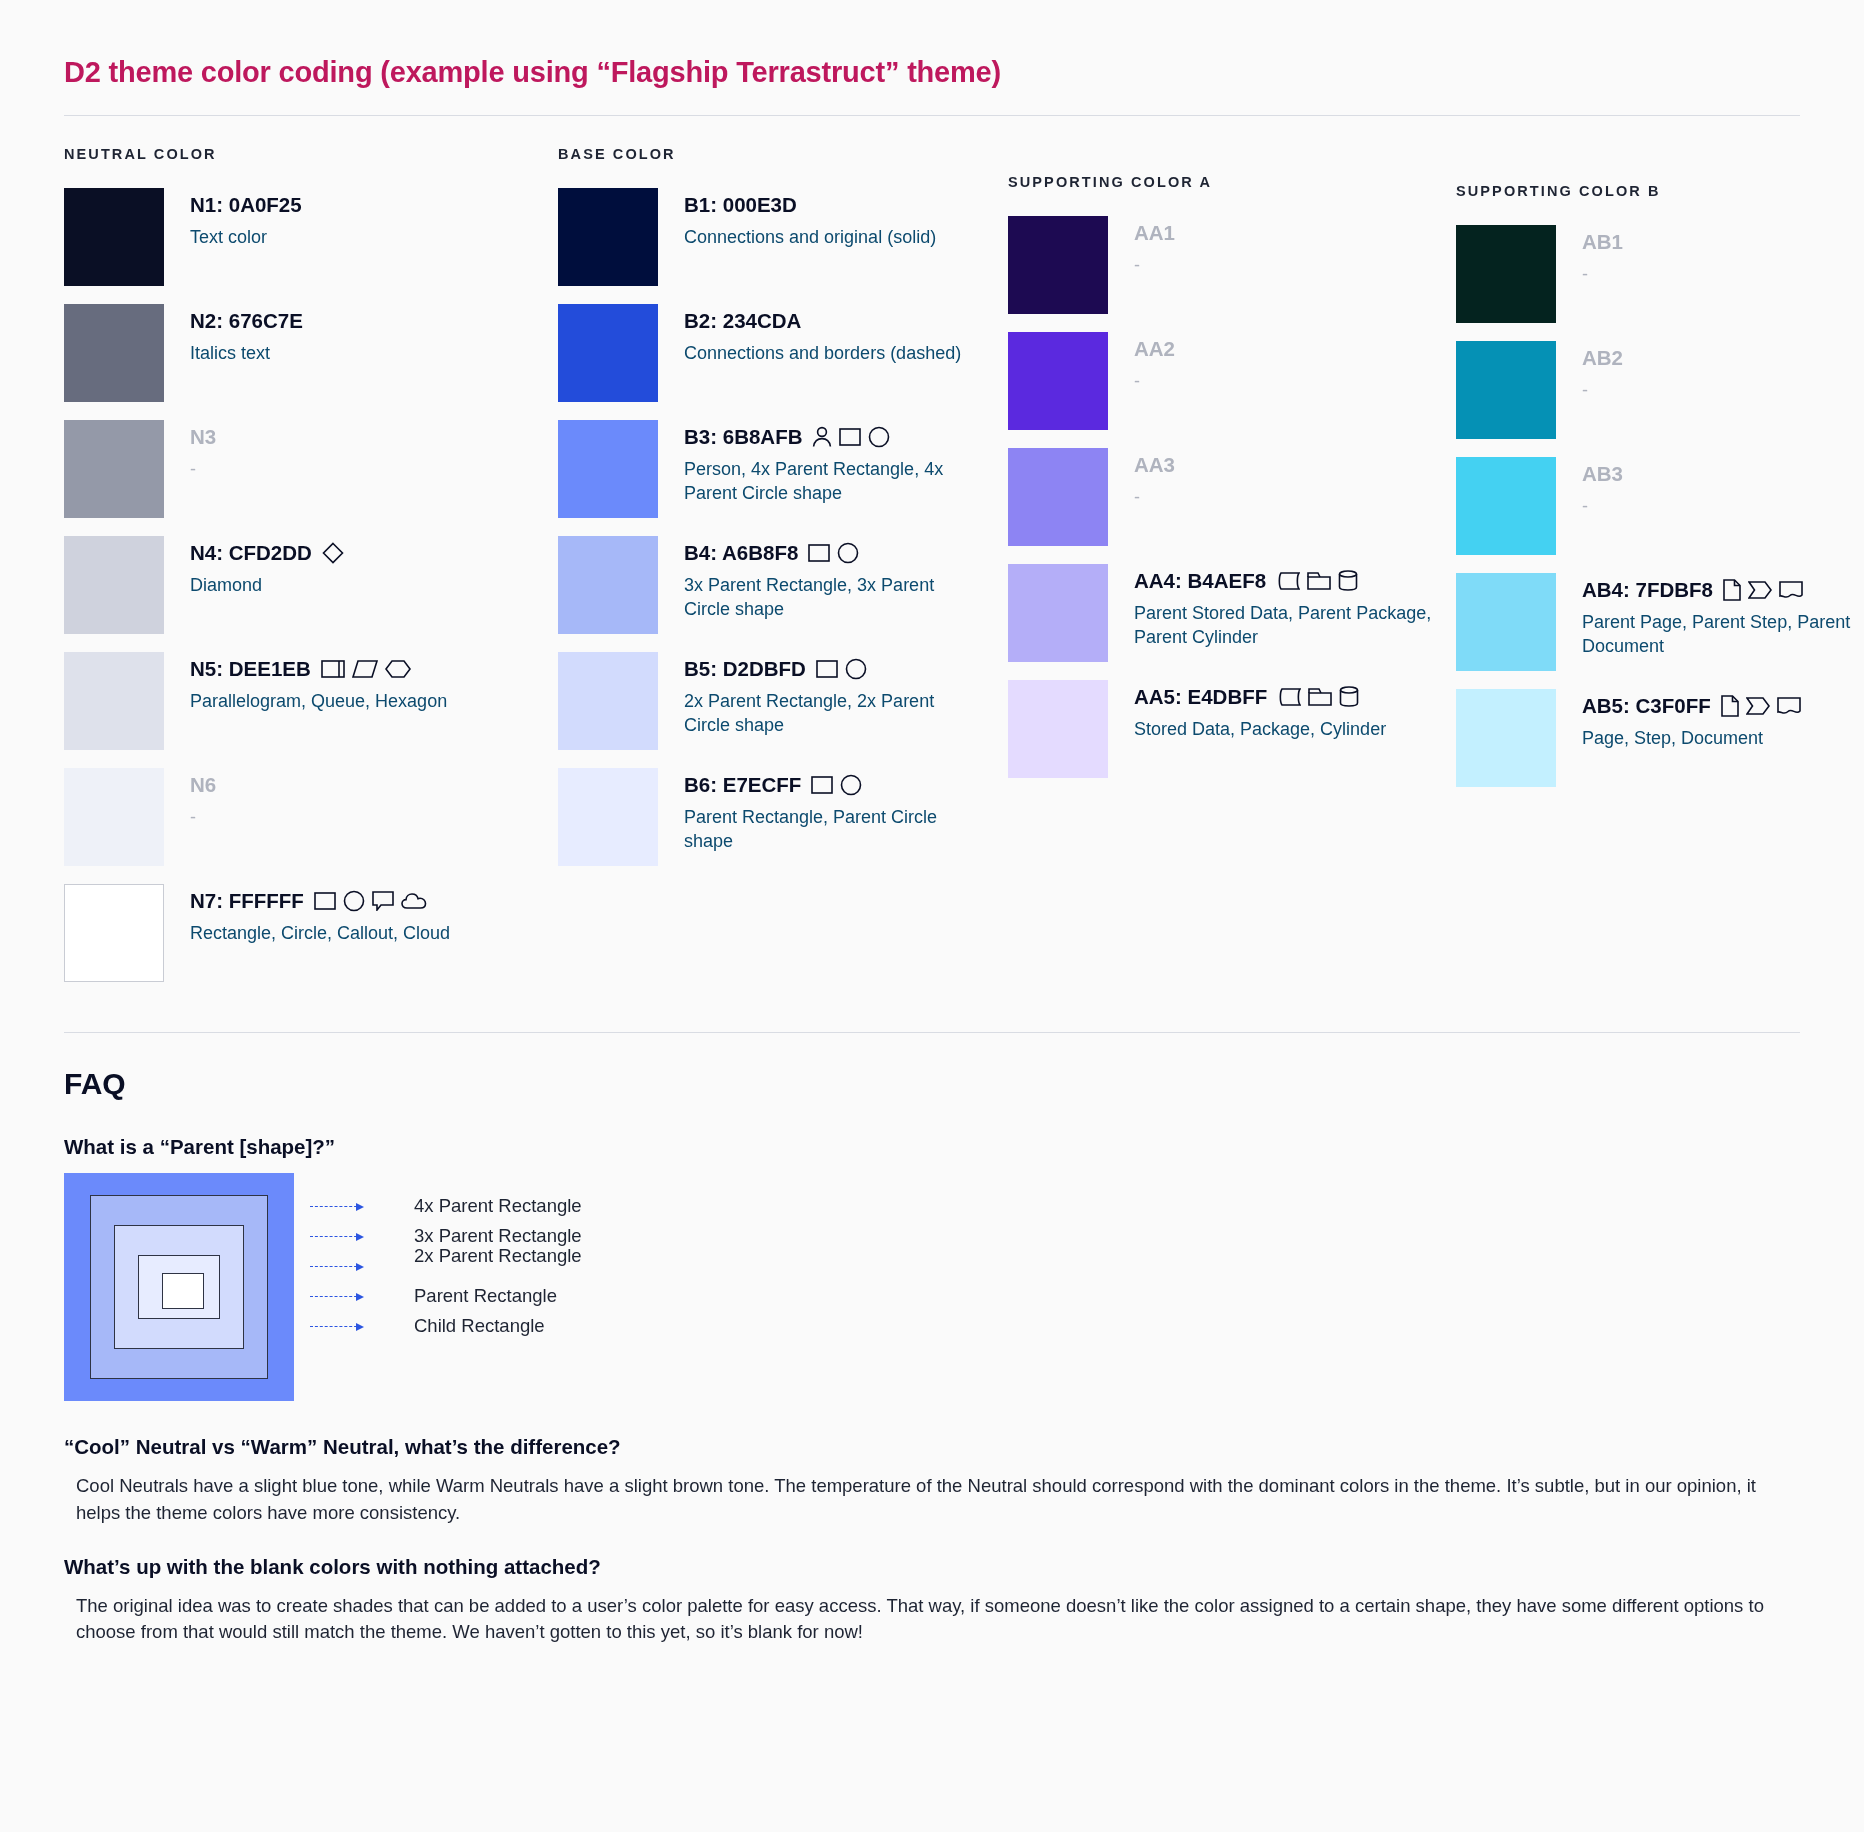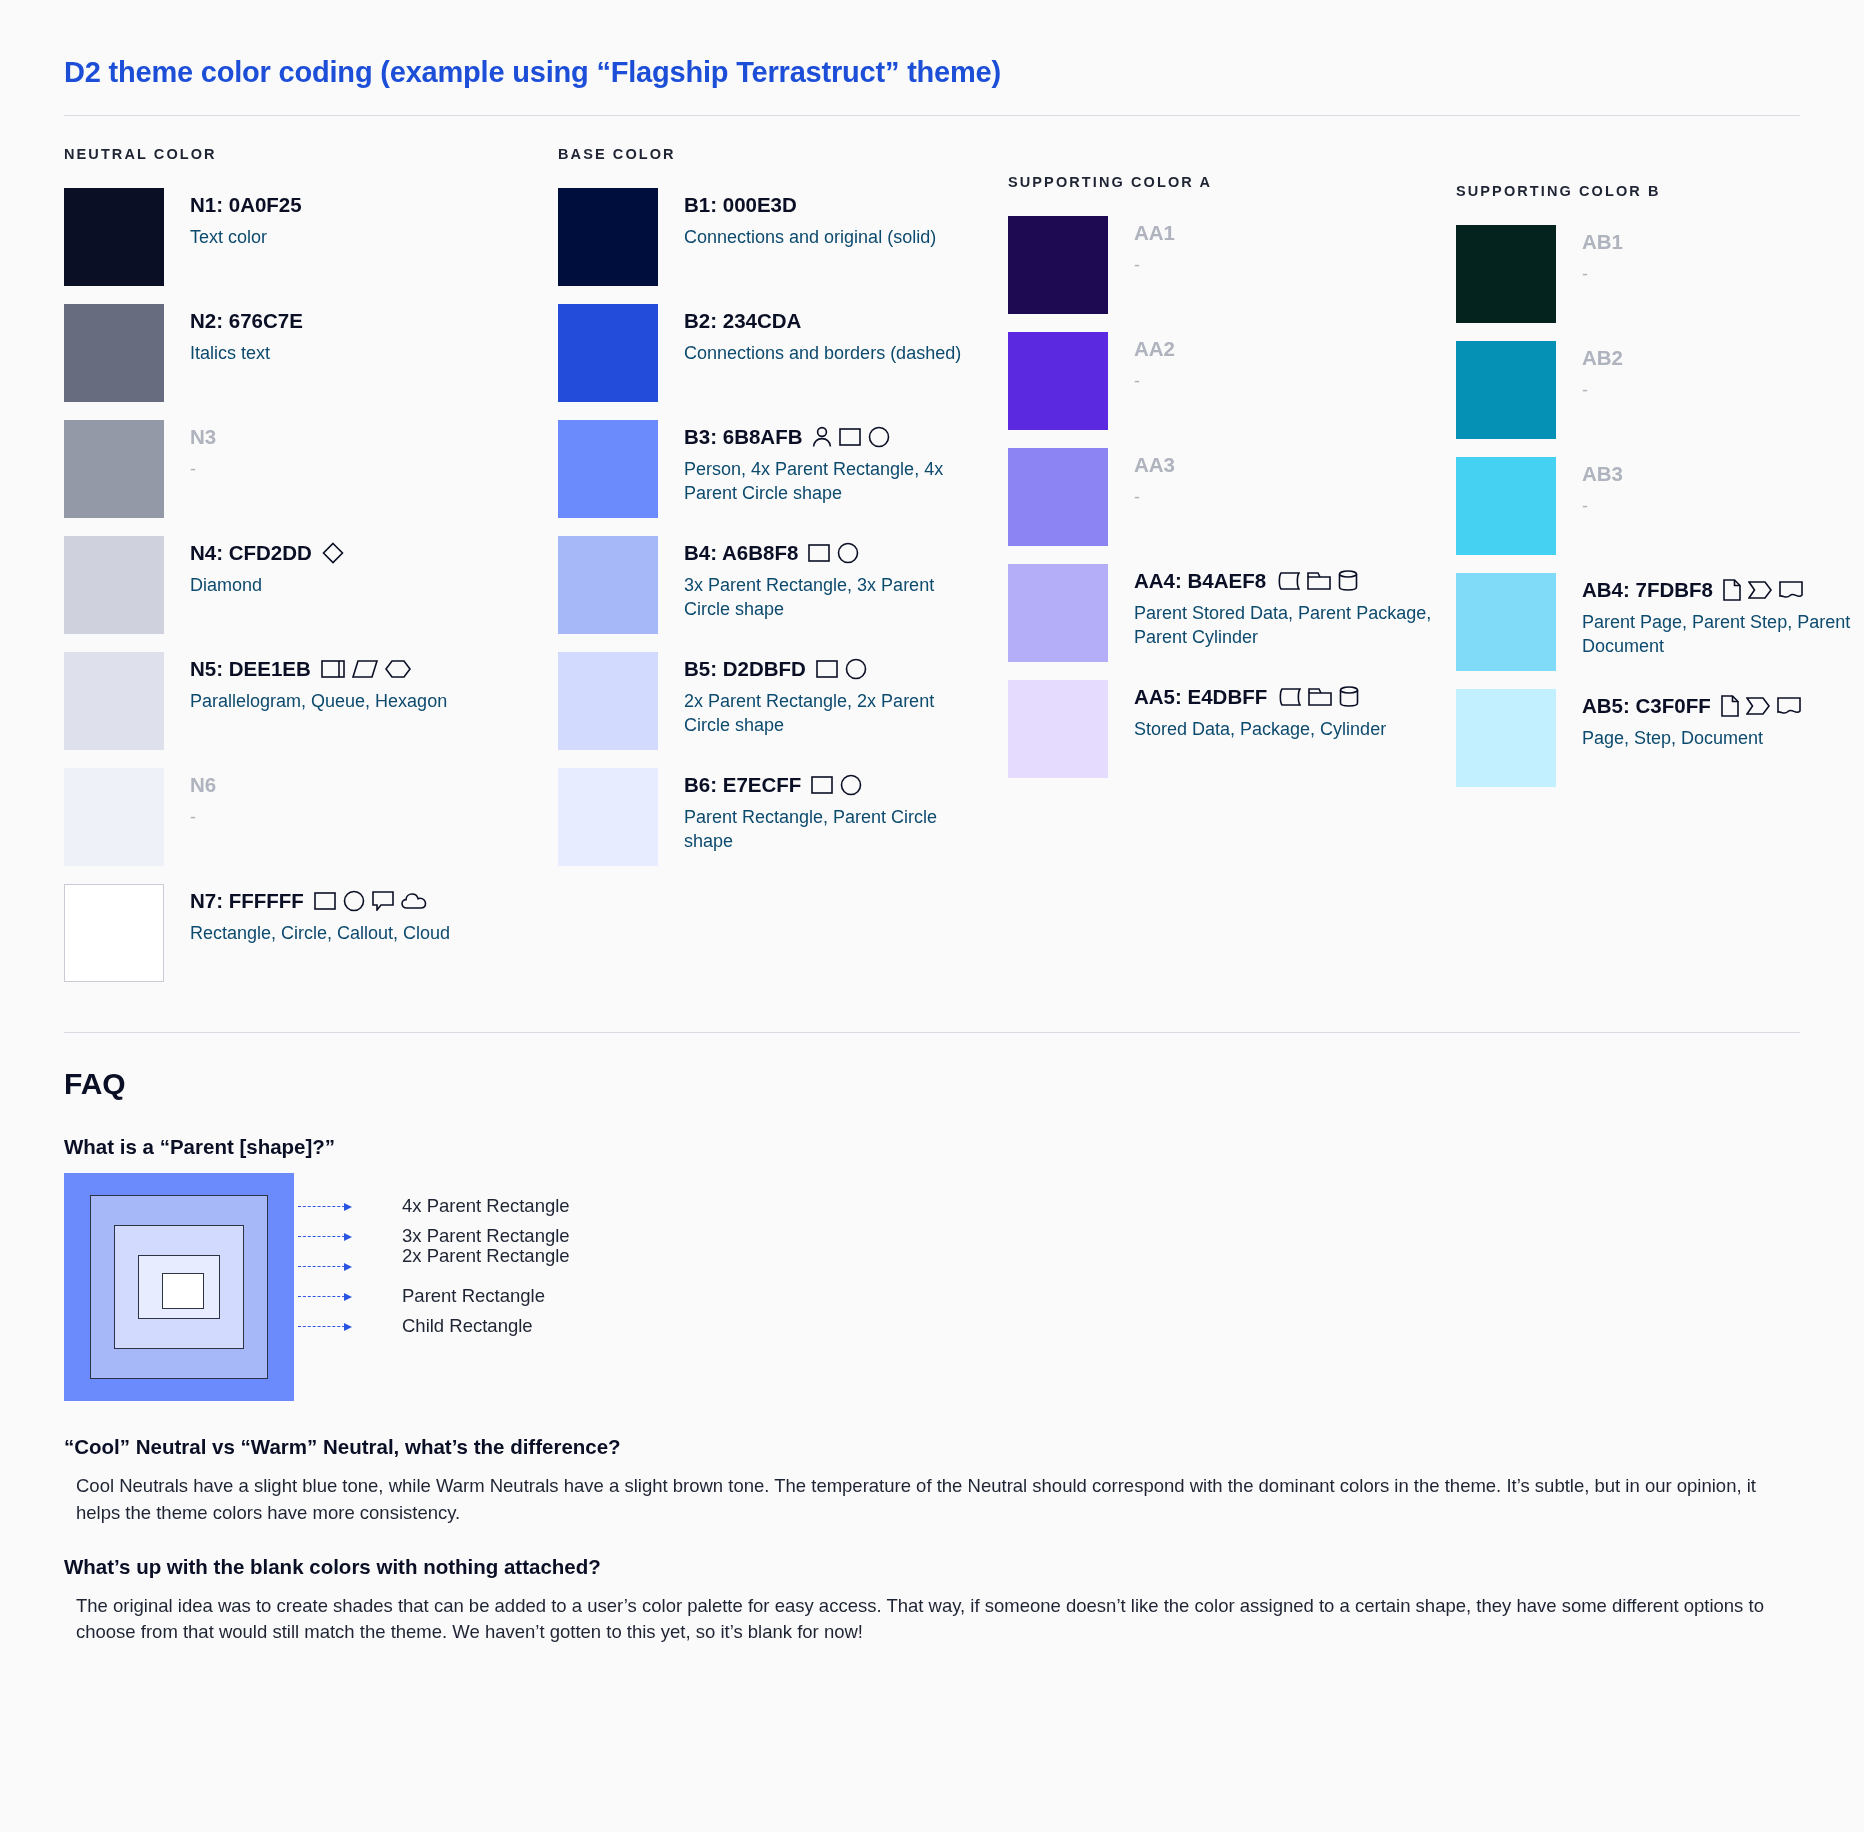--- a/index.html
+++ b/index.html
@@ -14,21 +14,21 @@
     min-height: 1832px;
     box-sizing: border-box;
     padding: 56px 64px 40px 64px;
     background: #FAFAFA;
   }
   .doc-title {
     font-size: 29px;
     font-weight: bold;
     letter-spacing: -0.2px;
     margin: 0 0 26px 0;
-    color: #1d4ed8;
+    color: #be185d;
   }
   .hr {
     border: 0;
     border-top: 1px solid #D9DCE3;
     margin: 0 0 30px 0;
   }
   .columns {
     display: flex;
     gap: 0;
   }
@@ -132,21 +132,21 @@
     width: 230px;
     height: 228px;
   }
   .nest-box {
     position: absolute;
     box-sizing: border-box;
     border: 1.5px solid #2E3344;
   }
   .nest-labels {
     position: relative;
-    margin-left: 4px;
+    margin-left: 16px;
     height: 228px;
     width: 520px;
     padding-left: 44px;
   }
   .nest-label {
     position: absolute;
     font-size: 18.5px;
     color: #1E2433;
     white-space: nowrap;
     padding-left: 60px;

